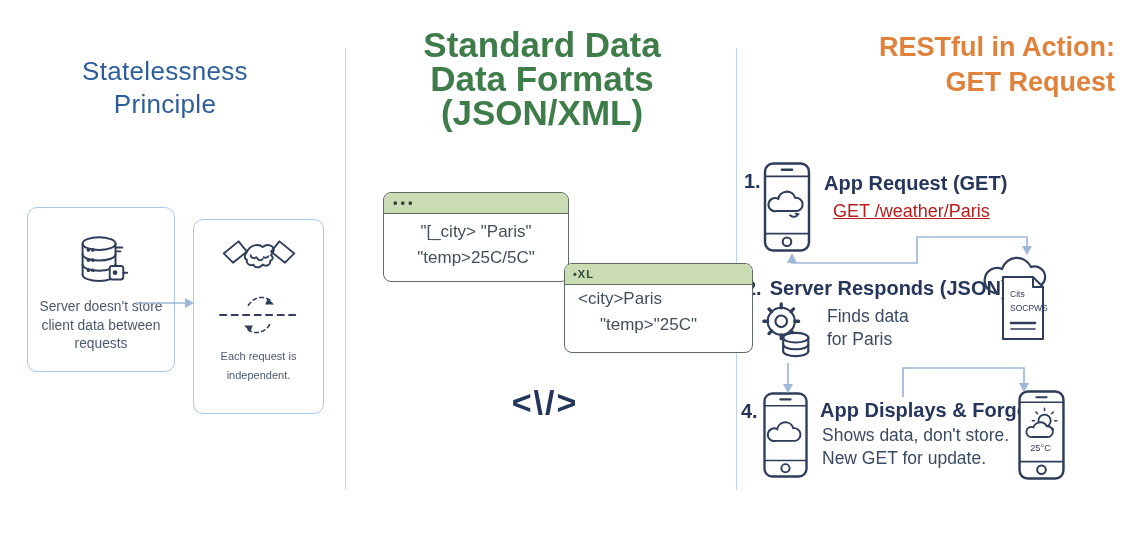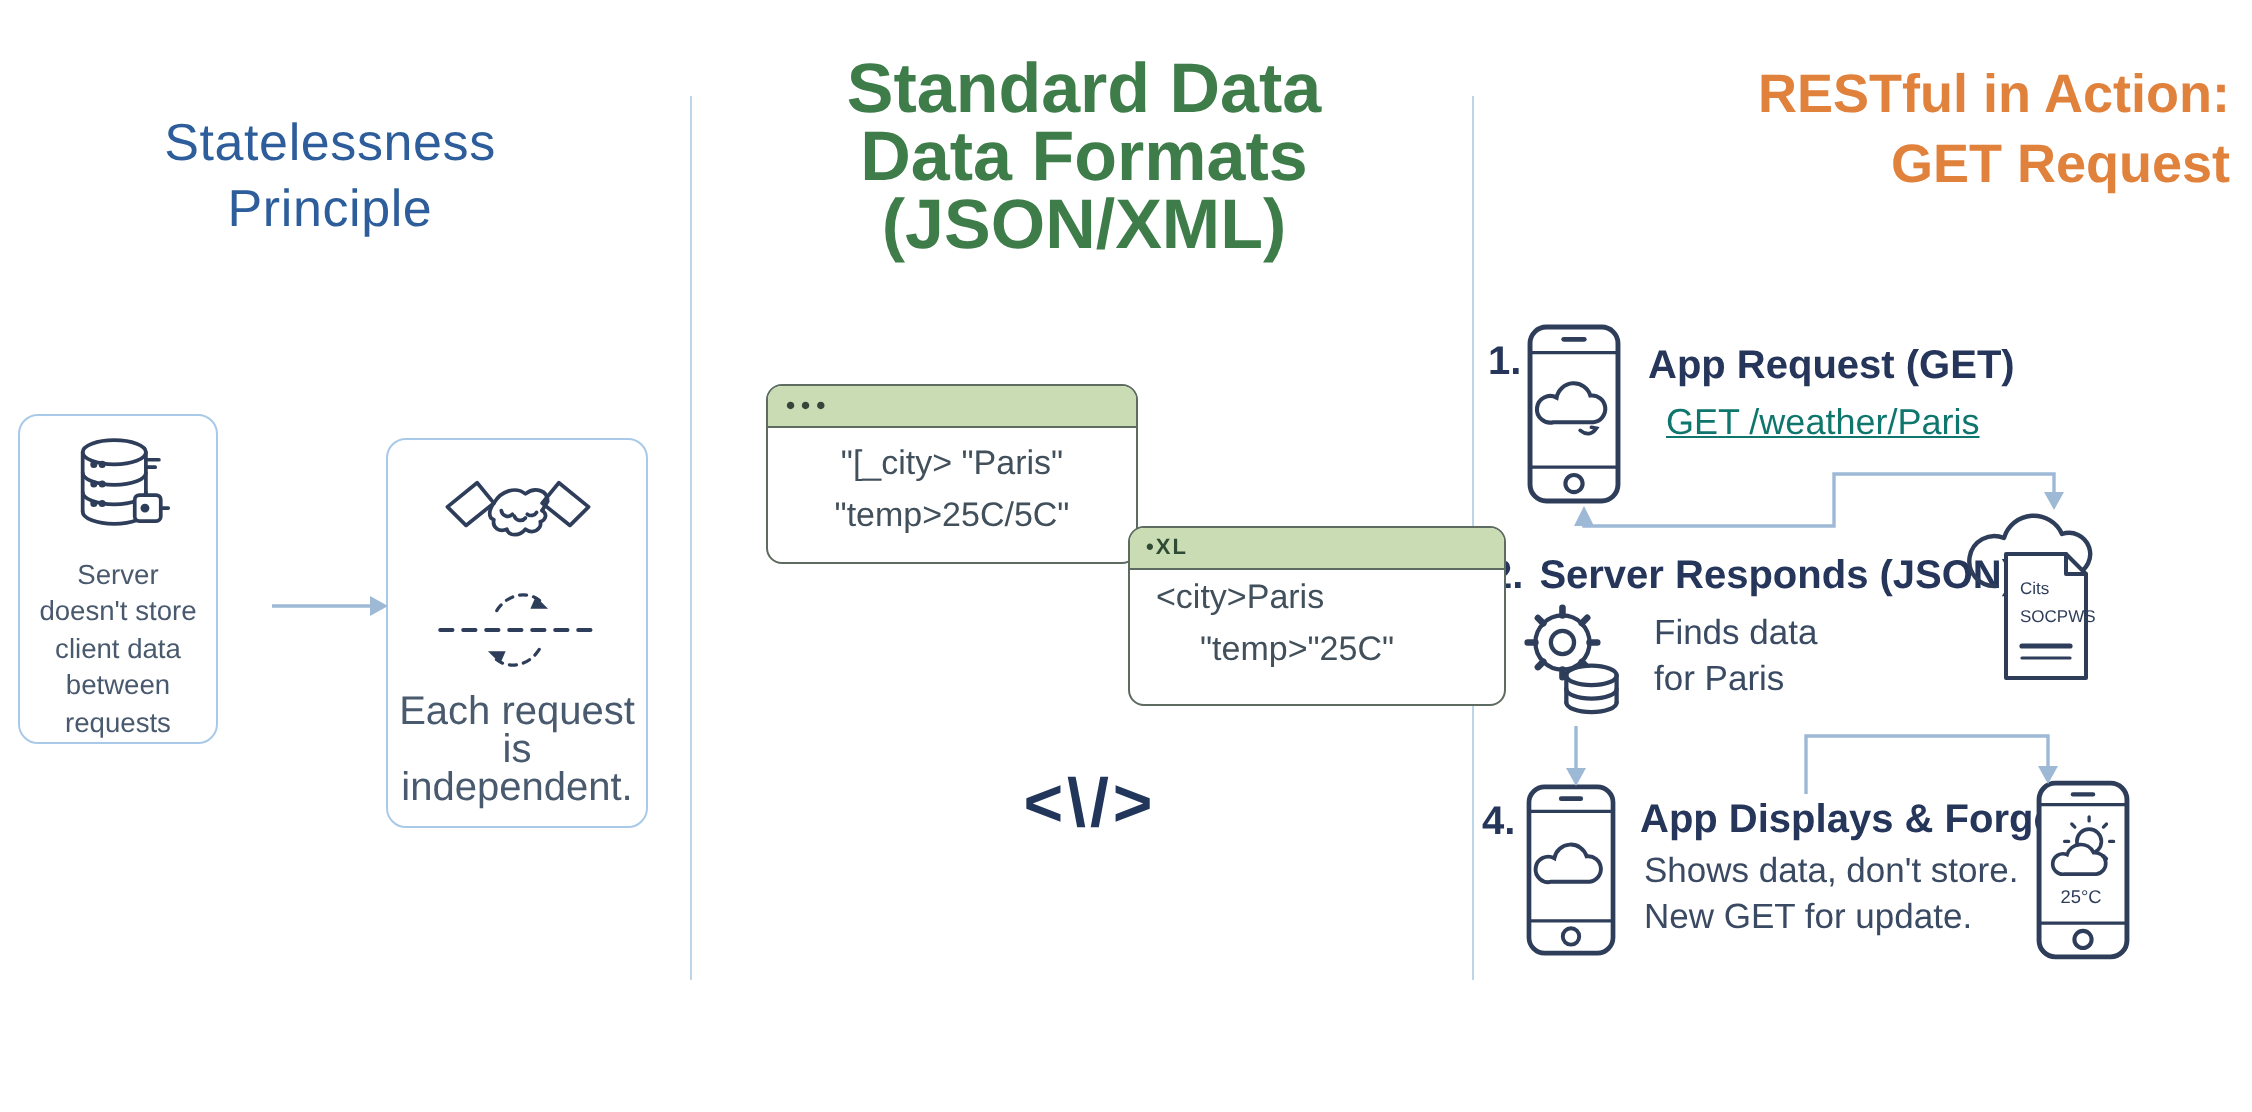--- a/index.html
+++ b/index.html
@@ -6,24 +6,24 @@
   .canvas{position:relative;width:1126px;height:556px;background:#ffffff;overflow:hidden;
           font-family:"Liberation Sans",sans-serif;}
   .abs{position:absolute;}
   .divider{position:absolute;top:48px;height:442px;width:1.3px;background:#bdd5e9;}
 
   
   .title-left{left:0;top:34px;width:330px;text-align:center;font-size:26px;line-height:33px;
               color:#2d5e9b;font-weight:400;letter-spacing:.3px;margin-top:21px;}
   .card{background:#fff;border:1.6px solid #a9c9e8;border-radius:10px;box-sizing:border-box;
         display:flex;flex-direction:column;align-items:center;}
-  .card1{left:9px;top:207px;width:100px;height:165px;justify-content:center;}
+  .card1{left:27px;top:207px;width:148px;height:165px;justify-content:center;}
   .card2{left:193px;top:219px;width:131px;height:195px;}
   .card-text{font-size:13.8px;line-height:18.5px;color:#4a5a6e;text-align:center;padding:0 5px;}
-  .card2 .card-text{font-size:20px;line-height:19px;}
+  .card2 .card-text{font-size:11px;line-height:19px;}
 
   
   .title-mid{left:392px;top:28px;width:300px;text-align:center;font-size:35px;line-height:34px;
              color:#3e7d4a;font-weight:700;}
   .window{position:absolute;background:#fff;border:1.6px solid #5d6b60;border-radius:8px;
           box-sizing:border-box;overflow:hidden;}
   .win1{left:383px;top:192px;width:186px;height:90px;z-index:1;}
   .win2{left:564px;top:263px;width:189px;height:90px;z-index:2;}
   .win-header{height:20px;background:#c9dcb3;border-bottom:1.6px solid #5d6b60;
               display:flex;align-items:center;}
@@ -34,21 +34,21 @@
   .win2 .win-body{padding:1px 0 0 13px;text-align:left;}
   .win2 .indent{padding-left:22px;}
   .code-symbol{left:470px;top:383px;width:150px;text-align:center;font-size:34px;font-weight:600;
                color:#22365c;letter-spacing:2px;}
 
   
   .title-right{left:745px;top:30px;width:370px;text-align:right;font-size:27px;line-height:35px;
                color:#e0813c;font-weight:700;}
   .step-num{font-size:20px;font-weight:700;color:#25365a;}
   .step-title{font-size:20px;font-weight:700;color:#25365a;white-space:nowrap;}
-  .step-link{font-size:18px;color:#0f766e;text-decoration:underline;white-space:nowrap;cursor:pointer;}
+  .step-link{font-size:18px;color:#b91c1c;text-decoration:underline;white-space:nowrap;cursor:pointer;}
   .step-desc{font-size:17.5px;line-height:23px;color:#3a4a63;white-space:nowrap;}
   .row{display:flex;gap:8px;align-items:baseline;}
   svg{display:block;}
 </style>
 </head>
 <body>
 
 <div class="canvas">
 
   <div class="divider" style="left:345px;"></div>

